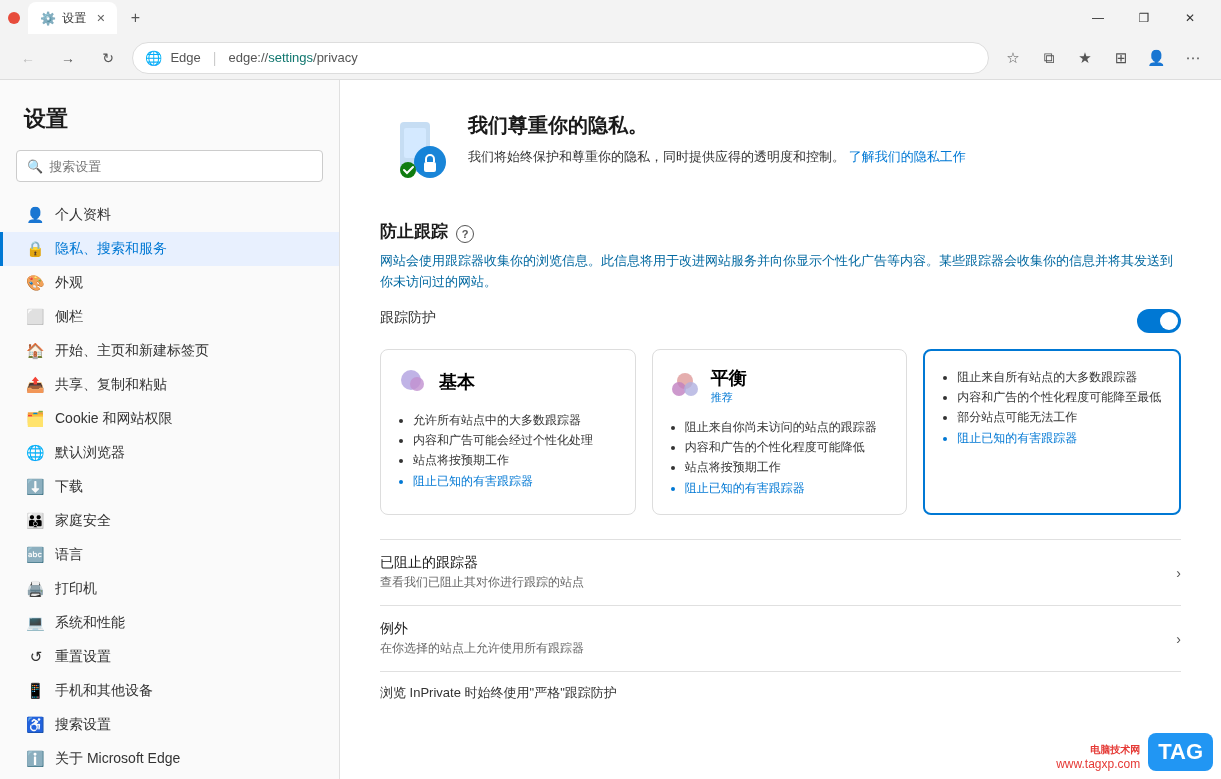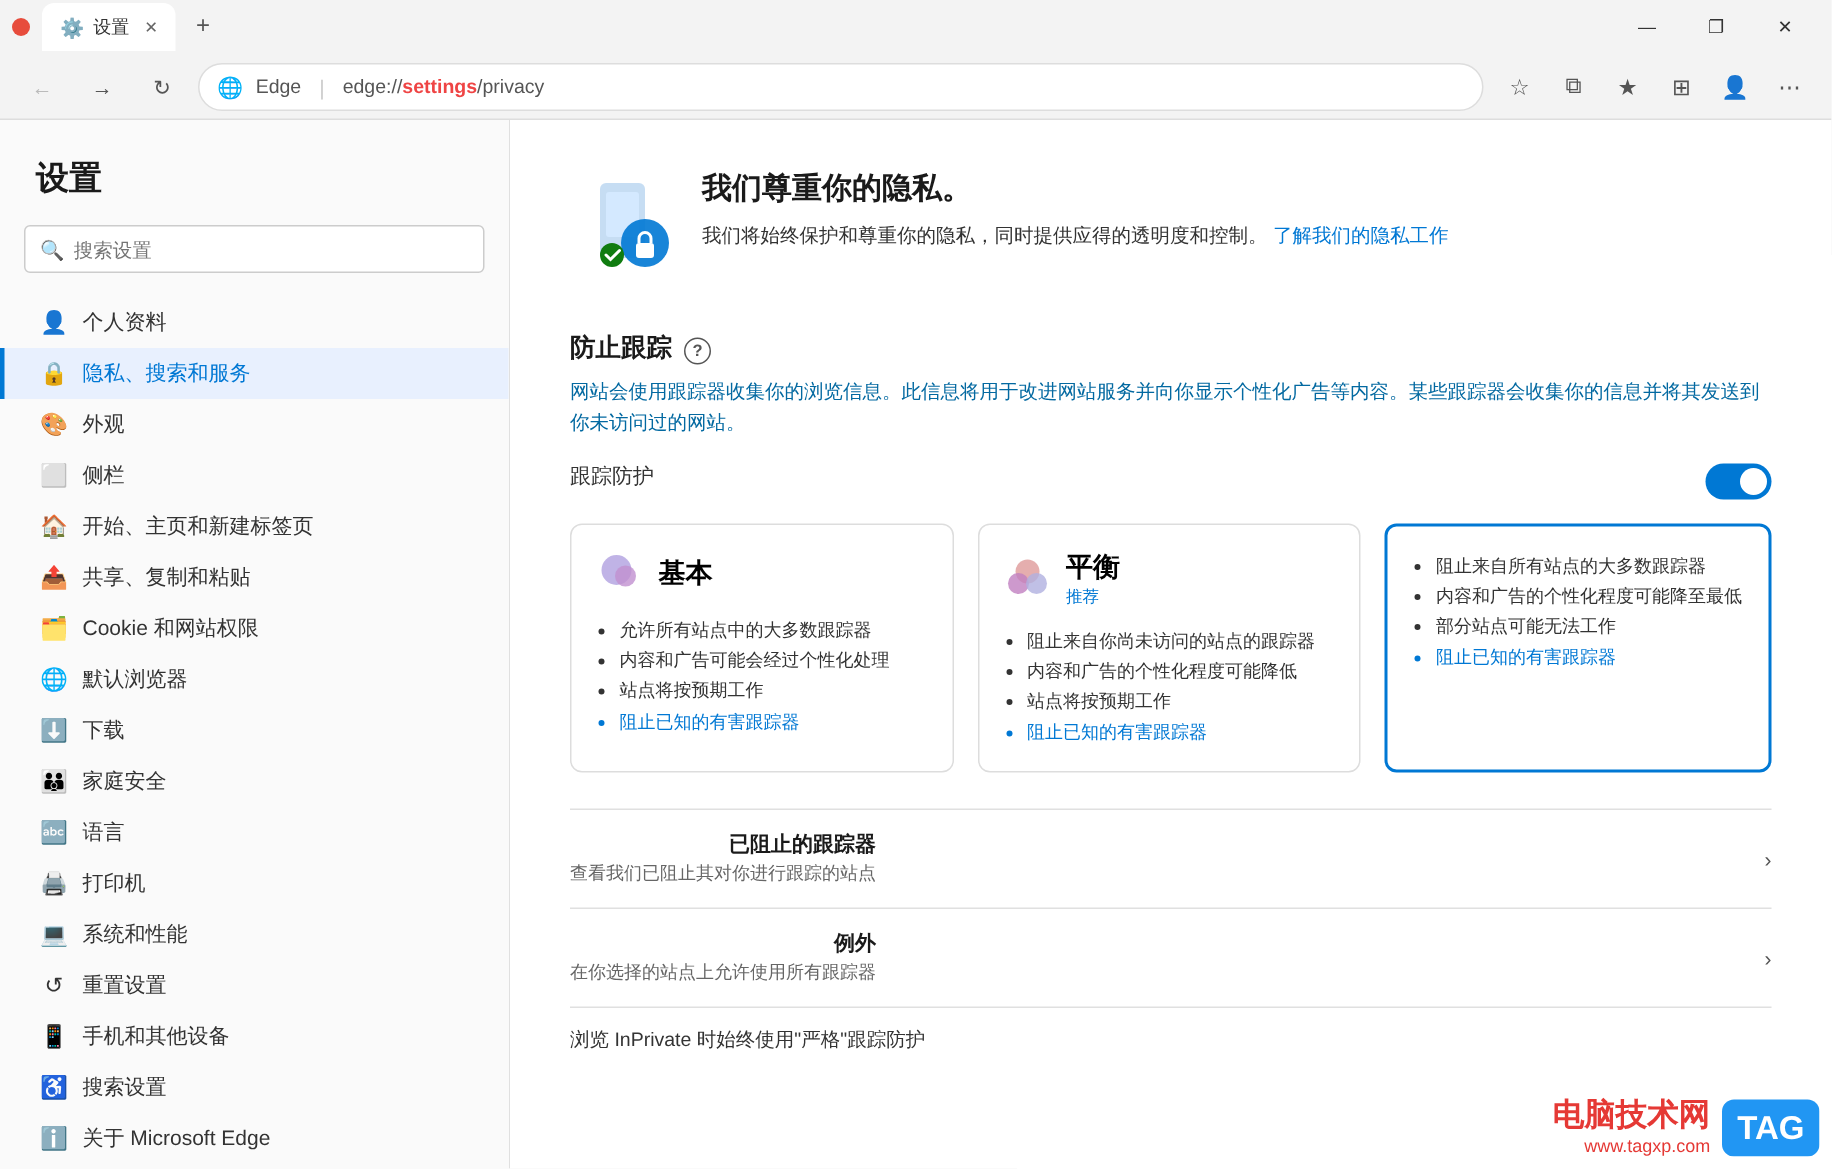--- a/index.html
+++ b/index.html
@@ -207,40 +207,40 @@
 
     
     .info-row {
       border-top: 1px solid #e0e0e0;
       padding: 14px 0;
       display: flex;
       align-items: center;
       justify-content: space-between;
       cursor: pointer;
     }
-    .info-row-title { font-size: 14px; color: #1a1a1a; font-weight: 700; margin-bottom: 2px; text-align: right; }
+    .info-row-title { font-size: 14px; color: #1a1a1a; font-weight: 400; margin-bottom: 2px; }
     .info-row-desc { font-size: 12px; color: #666; }
     .chevron { color: #555; font-size: 14px; }
     .footer-text { font-size: 13px; color: #333; padding: 12px 0; border-top: 1px solid #e0e0e0; }
 
     
     .watermark {
       position: fixed;
       bottom: 8px;
       right: 8px;
       display: flex;
       align-items: flex-end;
       gap: 8px;
       z-index: 999;
     }
     .watermark-text {
       text-align: right;
       font-size: 13px;
     }
-    .watermark-text .site-name { color: #e53935; font-weight: bold; font-size: 21px; text-align: right; }
+    .watermark-text .site-name { color: #e53935; font-weight: bold; font-size: 10px; text-align: right; }
     .watermark-text .site-url { color: #e53935; font-size: 12px; }
     .watermark-tag {
       background: #2196F3;
       color: white;
       font-size: 22px;
       font-weight: bold;
       padding: 6px 10px;
       border-radius: 8px;
     }
   </style>
@@ -268,21 +268,21 @@
 
 <div class="addressbar">
   <div class="nav-btn disabled">←</div>
   <div class="nav-btn">→</div>
   <div class="nav-btn">↻</div>
   <div class="address-box">
     <span style="font-size:14px;color:#0078d4;">🌐</span>
     <span style="font-size:13px;color:#555;margin-right:4px;">Edge</span>
     <span style="color:#ccc;margin-right:4px;">|</span>
     <span style="font-size:13px;">
-      <span style="color:#555;">edge://</span><span style="color:#ef4444;font-weight:bold;text-align:center;">settings</span><span style="color:#555;">/privacy</span>
+      <span style="color:#555;">edge://</span><span style="color:#0f766e;font-weight:normal;text-align:center;">settings</span><span style="color:#555;">/privacy</span>
     </span>
   </div>
   <div class="toolbar-icons">
     <div class="toolbar-icon">☆</div>
     <div class="toolbar-icon">⧉</div>
     <div class="toolbar-icon">★</div>
     <div class="toolbar-icon">⊞</div>
     <div class="toolbar-icon">👤</div>
     <div class="toolbar-icon">⋯</div>
   </div>

